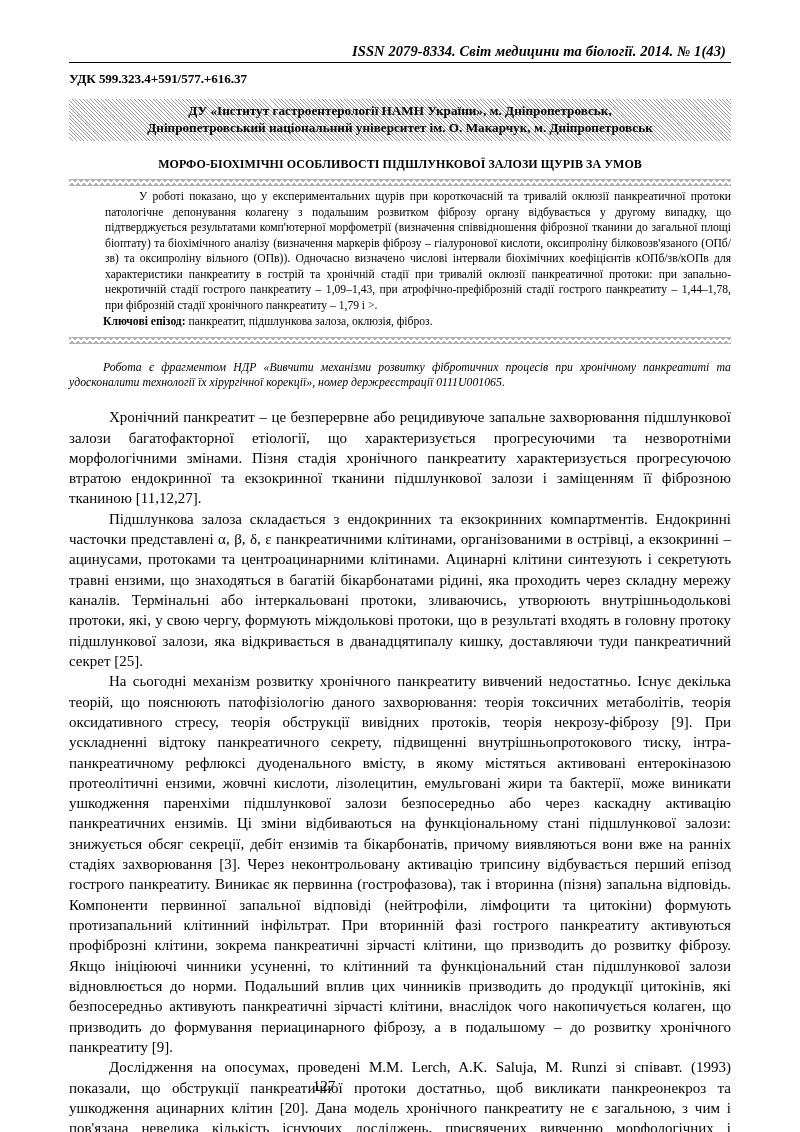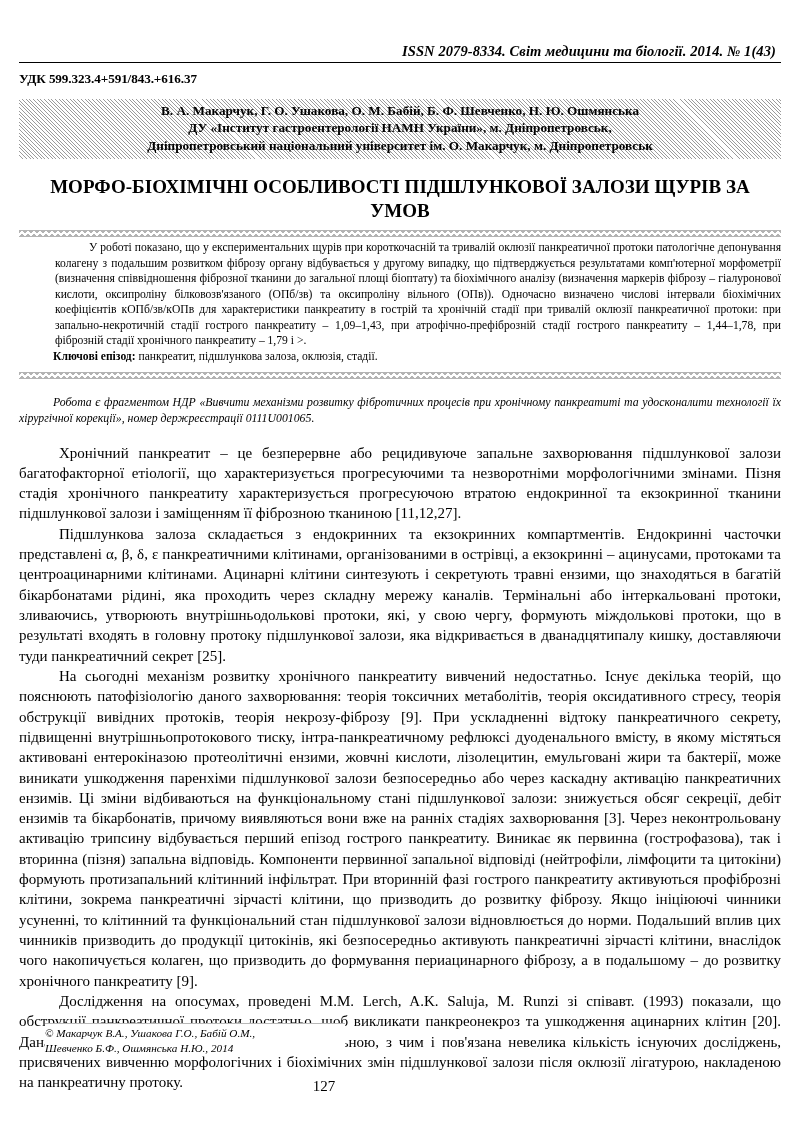--- a/index.html
+++ b/index.html
@@ -15,21 +15,21 @@
     color: #000000;
     overflow: hidden;
   }
 
   .page {
     position: absolute;
     left: 0; top: 0;
     width: 800px;
     height: 1132px;
     box-sizing: border-box;
-    padding: 0 19px;
+    padding: 0 69px;
   }
 
   
   .runhead {
     margin-top: 44px;
     text-align: right;
     font-style: italic;
     font-weight: bold;
     font-size: 14.5px;
     letter-spacing: 0.1px;
@@ -63,21 +63,21 @@
         #9b9b9b 0px, #9b9b9b 0.7px,
         #ffffff 0.7px, #ffffff 2.6px);
   }
   .authors-block > div { white-space: nowrap; }
 
   
   .art-title {
     margin-top: 16px;
     text-align: center;
     font-weight: bold;
-    font-size: 19px;
+    font-size: 12px;
     line-height: 1.28;
     letter-spacing: 0.05px;
   }
 
   
   .zigzag {
     height: 7px;
     margin: 7px 0 2px 0;
     background-image:
       linear-gradient(135deg, #9a9a9a 25%, transparent 25%),
@@ -155,48 +155,43 @@
   }
 </style>
 </head>
 <body>
 
 <div class="page">
 
   <div class="runhead">ISSN 2079-8334. Світ медицини та біології. 2014. № 1(43)</div>
   <div class="runhead-rule"></div>
 
-  <div class="udc">УДК 599.323.4+591/843.+616.37</div>
+  <div class="udc">УДК 599.323.4+591/577.+616.37</div>
 
   <div class="authors-block">
-    <div>В. А. Макарчук, Г. О. Ушакова, О. М. Бабій, Б. Ф. Шевченко, Н. Ю. Ошмянська</div>
     <div>ДУ «Інститут гастроентерології НАМН України», м. Дніпропетровськ,</div>
     <div>Дніпропетровський національний університет ім. О. Макарчук, м. Дніпропетровськ</div>
   </div>
 
   <div class="art-title">
     <div>МОРФО-БІОХІМІЧНІ ОСОБЛИВОСТІ ПІДШЛУНКОВОЇ ЗАЛОЗИ ЩУРІВ ЗА УМОВ</div>
   </div>
 
   <div class="zigzag"></div>
 
   <div class="abstract">У роботі показано, що у експериментальних щурів при короткочасній та тривалій оклюзії панкреатичної протоки патологічне депонування колагену з подальшим розвитком фіброзу органу відбувається у другому випадку, що підтверджується результатами комп'ютерної морфометрії (визначення співвідношення фіброзної тканини до загальної площі біоптату) та біохімічного аналізу (визначення маркерів фіброзу – гіалуронової кислоти, оксипроліну білковозв'язаного (ОПб/зв) та оксипроліну вільного (ОПв)). Одночасно визначено числові інтервали біохімічних коефіцієнтів кОПб/зв/кОПв для характеристики панкреатиту в гострій та хронічній стадії при тривалій оклюзії панкреатичної протоки: при запально-некротичній стадії гострого панкреатиту – 1,09–1,43, при атрофічно-префіброзній стадії гострого панкреатиту – 1,44–1,78, при фіброзній стадії хронічного панкреатиту – 1,79 і &gt;.</div>
-  <div class="keywords"><b>Ключові епізод:</b><span> панкреатит, підшлункова залоза, оклюзія, стадії.</span></div>
+  <div class="keywords"><b>Ключові епізод:</b><span> панкреатит, підшлункова залоза, оклюзія, фіброз.</span></div>
 
   <div class="zigzag"></div>
 
   <div class="note">Робота є фрагментом НДР «Вивчити механізми розвитку фібротичних процесів при хронічному панкреатиті та удосконалити технології їх хірургічної корекції», номер держреєстрації 0111U001065.</div>
 
   <div class="body">
     <p>Хронічний панкреатит – це безперервне або рецидивуюче запальне захворювання підшлункової залози багатофакторної етіології, що характеризується прогресуючими та незворотніми морфологічними змінами. Пізня стадія хронічного панкреатиту характеризується прогресуючою втратою ендокринної та екзокринної тканини підшлункової залози і заміщенням її фіброзною тканиною [11,12,27].</p>
     <p>Підшлункова залоза складається з ендокринних та екзокринних компартментів. Ендокринні часточки представлені α, β, δ, ε панкреатичними клітинами, організованими в острівці, а екзокринні – ацинусами, протоками та центроацинарними клітинами. Ацинарні клітини синтезують і секретують травні ензими, що знаходяться в багатій бікарбонатами рідині, яка проходить через складну мережу каналів. Термінальні або інтеркальовані протоки, зливаючись, утворюють внутрішньодолькові протоки, які, у свою чергу, формують міждолькові протоки, що в результаті входять в головну протоку підшлункової залози, яка відкривається в дванадцятипалу кишку, доставляючи туди панкреатичний секрет [25].</p>
     <p>На сьогодні механізм розвитку хронічного панкреатиту вивчений недостатньо. Існує декілька теорій, що пояснюють патофізіологію даного захворювання: теорія токсичних метаболітів, теорія оксидативного стресу, теорія обструкції вивідних протоків, теорія некрозу-фіброзу [9]. При ускладненні відтоку панкреатичного секрету, підвищенні внутрішньопротокового тиску, інтра-панкреатичному рефлюксі дуоденального вмісту, в якому містяться активовані ентерокіназою протеолітичні ензими, жовчні кислоти, лізолецитин, емульговані жири та бактерії, може виникати ушкодження паренхіми підшлункової залози безпосередньо або через каскадну активацію панкреатичних ензимів. Ці зміни відбиваються на функціональному стані підшлункової залози: знижується обсяг секреції, дебіт ензимів та бікарбонатів, причому виявляються вони вже на ранніх стадіях захворювання [3]. Через неконтрольовану активацію трипсину відбувається перший епізод гострого панкреатиту. Виникає як первинна (гострофазова), так і вторинна (пізня) запальна відповідь. Компоненти первинної запальної відповіді (нейтрофіли, лімфоцити та цитокіни) формують протизапальний клітинний інфільтрат. При вторинній фазі гострого панкреатиту активуються профіброзні клітини, зокрема панкреатичні зірчасті клітини, що призводить до розвитку фіброзу. Якщо ініціюючі чинники усуненні, то клітинний та функціональний стан підшлункової залози відновлюється до норми. Подальший вплив цих чинників призводить до продукції цитокінів, які безпосередньо активують панкреатичні зірчасті клітини, внаслідок чого накопичується колаген, що призводить до формування периацинарного фіброзу, а в подальшому – до розвитку хронічного панкреатиту [9].</p>
     <p>Дослідження на опосумах, проведені M.M. Lerch, A.K. Saluja, M. Runzi зі співавт. (1993) показали, що обструкції панкреатичної протоки достатньо, щоб викликати панкреонекроз та ушкодження ацинарних клітин [20]. Дана модель хронічного панкреатиту не є загальною, з чим і пов'язана невелика кількість існуючих досліджень, присвячених вивченню морфологічних і біохімічних змін підшлункової залози після оклюзії лігатурою, накладеною на панкреатичну протоку.</p>
   </div>
 
-  <div class="copyright">
-    <div>© Макарчук В.А.,  Ушакова Г.О.,  Бабій О.М.,</div>
-    <div>Шевченко Б.Ф., Ошмянська Н.Ю., 2014</div>
-  </div>
 
   <div class="pagenum">127</div>
 
 </div>
 
 </body></html>

